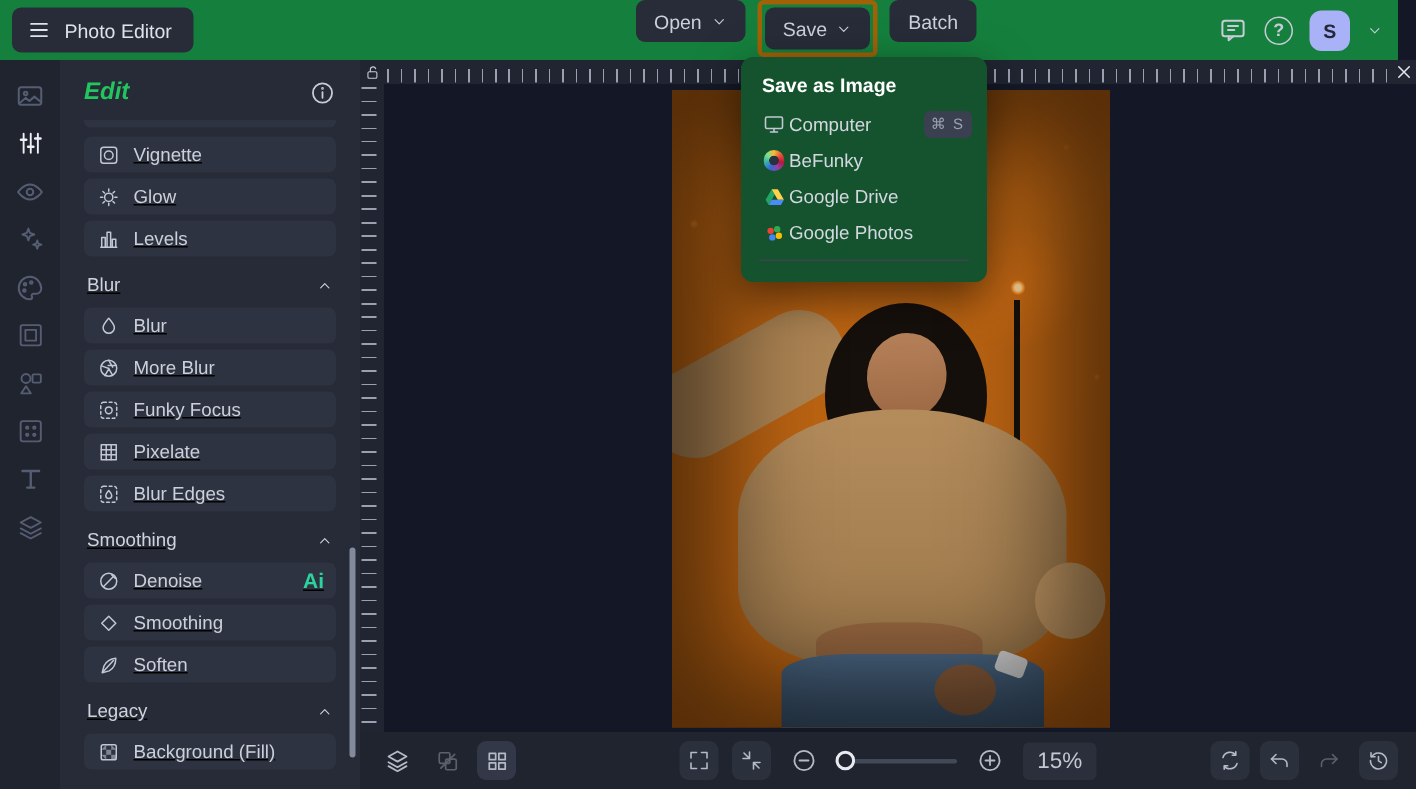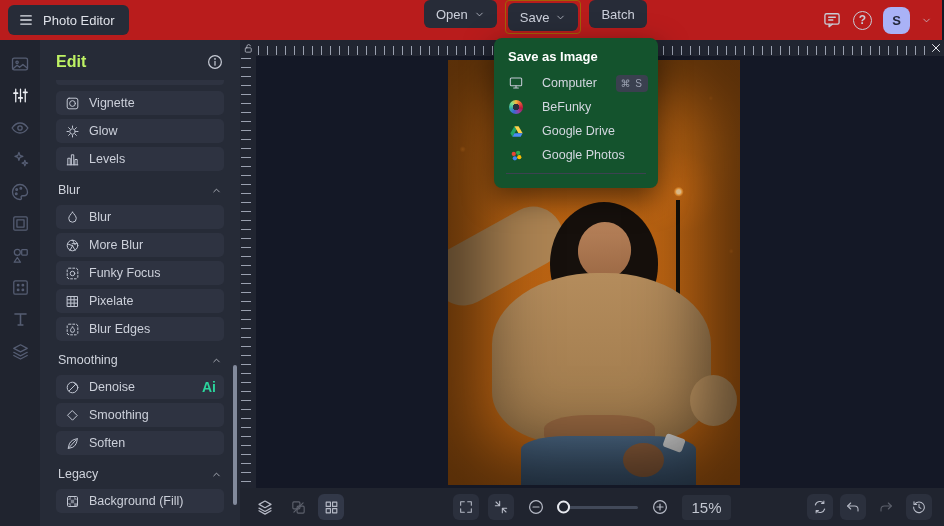--- a/index.html
+++ b/index.html
@@ -3,46 +3,46 @@
 <meta charset="utf-8">
 <style>
   * { margin:0; padding:0; box-sizing:border-box; }
   html,body { width:944px; height:526px; }
   body { font-family:"Liberation Sans",sans-serif; background:#141826; overflow:hidden; }
   .app { position:relative; width:944px; height:526px; }
 
   svg.ic { fill:none; stroke:currentColor; stroke-width:1.6; stroke-linecap:round; stroke-linejoin:round; display:block; }
 
   
-  .topbar { position:absolute; top:0; left:0; right:2px; height:40px; background:#b91c1c; z-index:30; }
+  .topbar { position:absolute; top:0; left:0; right:12px; height:40px; background:#15803d; z-index:30; }
   .app-btn { position:absolute; left:8px; top:5px; height:30px; background:#272c38; border:none; border-radius:6px;
              display:flex; align-items:center; gap:9px; padding:0 14px 0 10px; color:#dfe2e9; font-size:13px; cursor:pointer; }
   .center-group { position:absolute; left:424px; top:0; height:40px; display:flex; align-items:flex-start; gap:8px; }
   .tb-btn { height:28px; background:#272c38; border:none; border-radius:6px; color:#ccd0db; font-size:13px;
             display:flex; align-items:center; gap:6px; padding:0 12px; cursor:pointer; }
-  .save-wrap { border:1px solid #a16207; border-radius:4px; padding:2px; }
+  .save-wrap { border:3px solid #a16207; border-radius:4px; padding:2px; }
   .tb-right { position:absolute; right:10px; top:0; height:40px; display:flex; align-items:center; gap:11px; }
   .ghost { background:transparent; border:none; color:#c8ccd6; cursor:pointer; display:flex; align-items:center; }
   .help-circle { width:19px; height:19px; border:1.6px solid #c8ccd6; border-radius:50%; display:flex; align-items:center;
                  justify-content:center; font-size:12px; color:#c8ccd6; font-weight:bold; }
   .avatar { width:27px; height:27px; border-radius:8px; background:#a9b2f6; color:#23273a; font-weight:bold; font-size:13px;
             display:flex; align-items:center; justify-content:center; border:none; cursor:pointer; }
 
   
   .rail { position:absolute; left:0; top:40px; bottom:0; width:40px; background:#20242f; display:flex; flex-direction:column;
           align-items:center; padding-top:12px; gap:9px; z-index:20; }
   .rail-btn { width:24px; height:23px; background:transparent; border:none; color:#555d73; cursor:pointer;
               display:flex; align-items:center; justify-content:center; }
   .rail-btn.active { color:#eef0f5; }
 
   
   .panel { position:absolute; left:40px; top:40px; bottom:0; width:200px; background:#262b37; z-index:20; }
   .panel-hd { display:flex; justify-content:space-between; align-items:center; padding:13px 16px 9px; }
-  .panel-title { font-size:16px; font-weight:bold; color:#bef264; }
-  .p-list { padding:0 16px; }
+  .panel-title { font-size:16px; font-weight:bold; color:#22c55e;font-style:italic; }
+  .p-list { padding:0 16px;text-decoration:underline; }
   .sliver { height:5px; border-radius:0 0 4px 4px; background:#2e3341; margin-bottom:6px; }
   .p-item { height:24px; background:#2e3341; border-radius:5px; display:flex; align-items:center; gap:9px;
             padding:0 8px 0 9px; margin-bottom:4px; color:#ccd0da; font-size:12.5px; cursor:pointer; }
   .p-item svg { color:#c2c7d3; flex:none; }
   .sec-hd { display:flex; justify-content:space-between; align-items:center; margin:12px 2px 8px; color:#cfd3dc;
             font-size:12.5px; cursor:pointer; }
   .ai { margin-left:auto; color:#2bd49c; font-size:14px; font-weight:bold; }
   .scroll-thumb { position:absolute; right:3px; top:325px; width:4px; height:140px; border-radius:2px; background:#828a9c; cursor:pointer; }
 
   
@@ -80,21 +80,21 @@
   .midriff { left:33%; top:83.5%; width:38%; height:8%; background:#94653f; border-radius:40%; }
   .jeans { left:25%; top:88.5%; width:60%; height:12%; background:linear-gradient(180deg,#4b6783,#3c5570); border-radius:26% 26% 0 0; }
   .hand { left:60%; top:90%; width:14%; height:8%; background:#8a5c3a; border-radius:50%; }
   .bracelet { left:74%; top:88.5%; width:7%; height:3.4%; background:#d9d9d9; border-radius:3px; transform:rotate(20deg); }
   .photo-vignette { inset:0; box-shadow:inset 0 0 70px 35px rgba(0,0,0,.55); }
 
   
   .menu { position:absolute; left:494px; top:38px; width:164px; background:#14532d; border-radius:8px;
           box-shadow:0 10px 30px rgba(0,0,0,.55); padding:6px 0 8px; z-index:40; }
   .menu-hd { padding:5px 14px 7px; color:#ffffff; font-weight:bold; font-size:13px; }
-  .menu-item { height:24px; display:flex; align-items:center; gap:18px; padding:0 10px 0 14px; color:#d3d7e0;
+  .menu-item { height:24px; display:flex; align-items:center; gap:2px; padding:0 10px 0 14px; color:#d3d7e0;
                font-size:12.5px; cursor:pointer; }
   .mi-icon { width:16px; height:16px; display:flex; align-items:center; justify-content:center; color:#c2c7d3; flex:none; }
   .kbd { margin-left:auto; background:#3a404f; color:#9ba1b1; border-radius:4px; font-size:10px; padding:3px 5px; letter-spacing:1px; white-space:nowrap; }
   .chev-r { margin-left:auto; color:#aeb3c0; display:flex; }
   .menu-div { height:1px; background:#3c4251; margin:6px 12px; }
   .befunky-dot { width:14px; height:14px; border-radius:50%;
       background: radial-gradient(circle, #2b303d 0 3px, transparent 3.4px),
                   conic-gradient(#f6b93b,#e55039,#b71540,#8e44ad,#3867d6,#38ada9,#78e08f,#f6b93b); }
 
   

